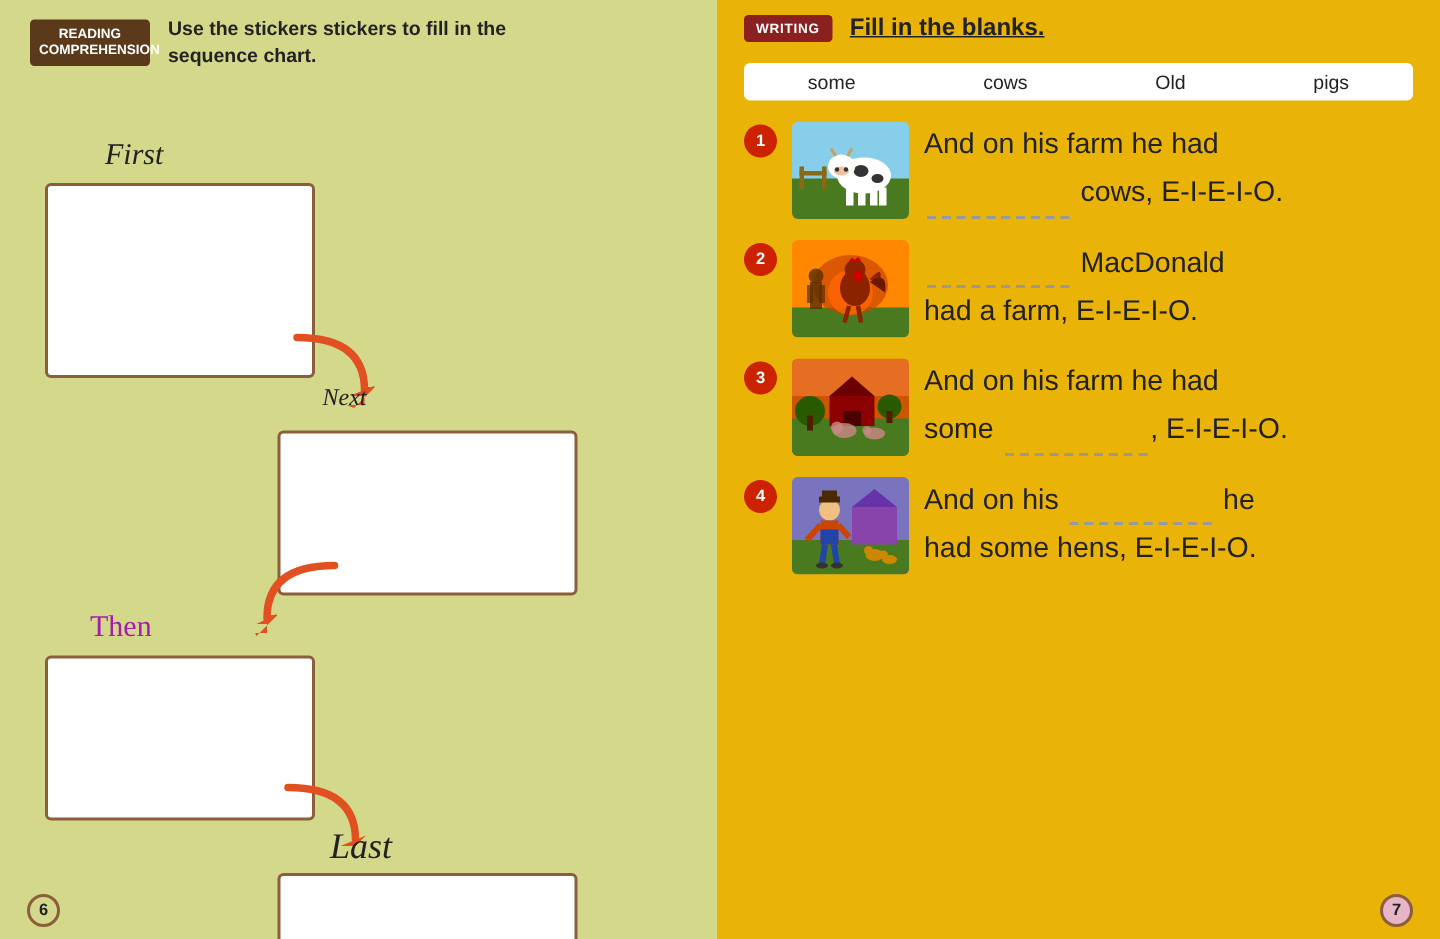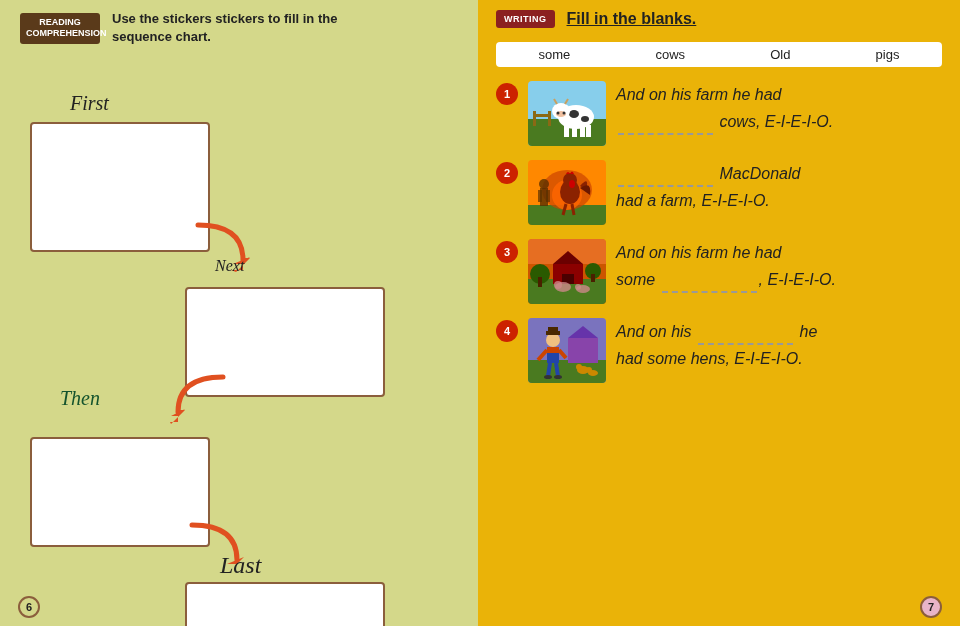--- a/index.html
+++ b/index.html
@@ -85,26 +85,25 @@
       width: 200px;
       height: 110px;
       background: white;
       border: 2px solid #8b5e3c;
       border-radius: 4px;
     }
 
     
     .box-then-label {
       position: absolute;
-      top: 315px;
+      top: 335px;
       left: 40px;
       font-family: 'Times New Roman', serif;
       font-size: 20px;
-      font-style: italic;
-      color: #14532d;
+      color: #a21caf;
     }
     .box-then {
       position: absolute;
       top: 365px;
       left: 10px;
       width: 180px;
       height: 110px;
       background: white;
       border: 2px solid #8b5e3c;
       border-radius: 4px;
@@ -227,25 +226,24 @@
     .question-image {
       width: 78px;
       height: 65px;
       border-radius: 4px;
       flex-shrink: 0;
       overflow: hidden;
       position: relative;
     }
 
     .question-text {
-      font-size: 16px;
+      font-size: 19px;
       color: #222;
       line-height: 1.7;
       flex: 1;
-      font-style: italic;
     }
 
     .blank-line {
       display: inline-block;
       width: 95px;
       border-bottom: 2px dashed #999;
       vertical-align: bottom;
       margin: 0 2px;
       height: 16px;
     }

